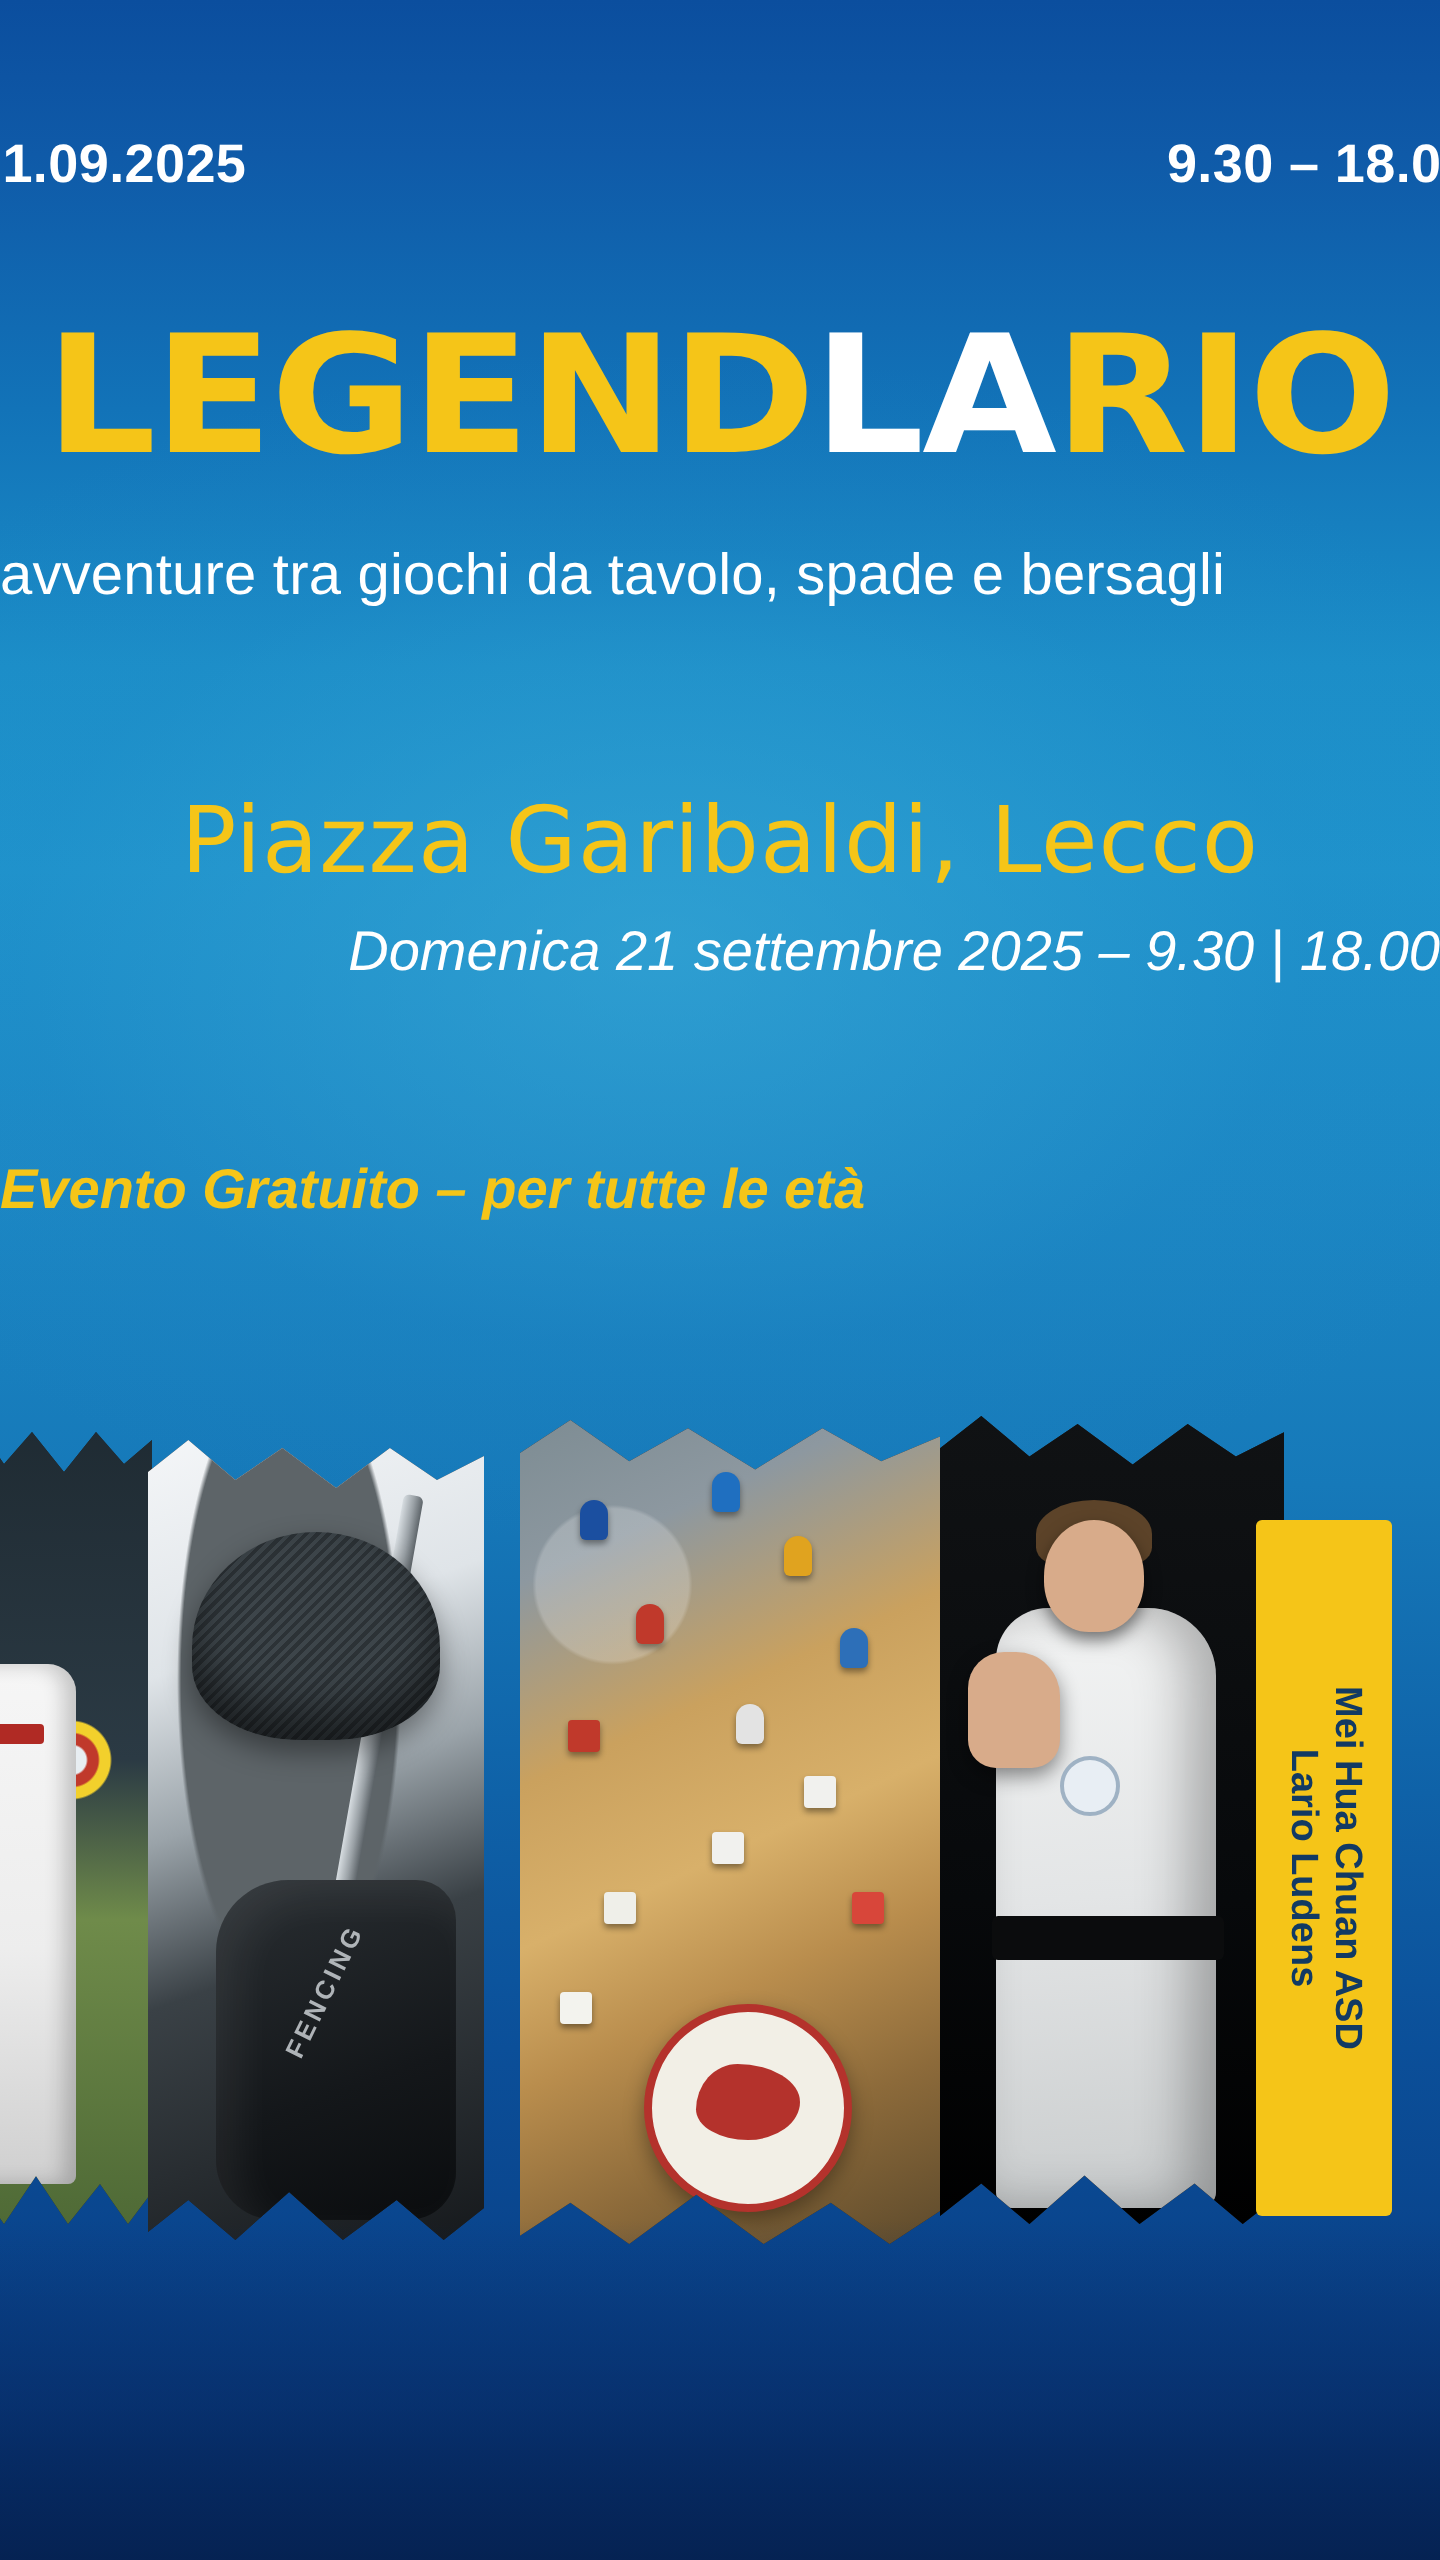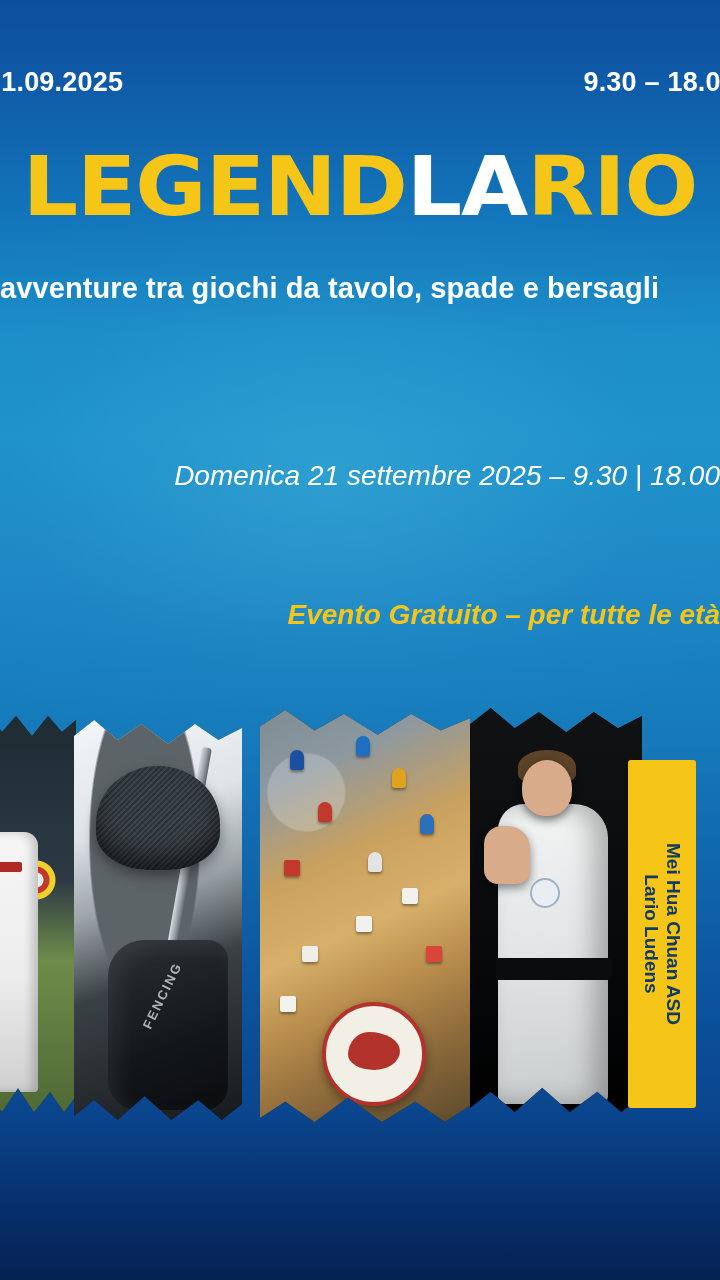--- a/index.html
+++ b/index.html
@@ -70,21 +70,21 @@
     margin-right: -16px;
     color: #ffffff;
     font-size: 27px;
     font-weight: 600;
     letter-spacing: 0.2px;
   }
 
   
   .logo-wrap {
     position: absolute;
-    top: 148px;
+    top: 160px;
     left: 0;
     width: 720px;
     text-align: center;
   }
   .logo {
     font-family: "DejaVu Sans", sans-serif;
     font-size: 82px;
     line-height: 0.95;
     font-weight: 700;
     letter-spacing: -1px;
@@ -93,24 +93,24 @@
   }
   .logo .part-a { color: #f5c518; }
   .logo .part-b { color: #ffffff; }
   .logo .part-c { color: #f5c518; }
 
   .tagline {
     position: absolute;
     top: 272px;
     left: 0;
     width: 621px;
-    text-align: right;
+    text-align: left;
     color: #ffffff;
     font-size: 29px;
-    font-weight: 700;
+    font-weight: 400;
     letter-spacing: 0.1px;
     white-space: nowrap;
   }
 
   
   .place {
     position: absolute;
     top: 393px;
     left: 0;
     width: 720px;
@@ -127,24 +127,24 @@
     left: 0;
     width: 720px;
     text-align: right;
     color: #ffffff;
     font-size: 28px;
     font-style: italic;
     font-weight: 500;
   }
   .free {
     position: absolute;
-    top: 599px;
-    left: 0;
-    width: 720px;
-    text-align: right;
+    top: 579px;
+    left: 0;
+    width: 720px;
+    text-align: left;
     color: #f5c518;
     font-size: 28px;
     font-style: italic;
     font-weight: 700;
   }
 
   
   .strip {
     position: absolute;
     left: 0;
@@ -380,20 +380,21 @@
   </div>
 
   <div class="logo-wrap">
     <div class="logo">
       <span class="part-a">LEGEND</span><span class="part-b">LA</span><span class="part-c">RIO</span>
     </div>
   </div>
 
   <div class="tagline">avventure tra giochi da tavolo, spade e bersagli</div>
 
+  <div class="place">Piazza Garibaldi, Lecco</div>
   <div class="when">Domenica 21 settembre 2025 – 9.30 | 18.00</div>
   <div class="free">Evento Gratuito – per tutte le età</div>
 
   <div class="strip">
 
     <div class="panel torn p1">
       <div class="inner">
         <div class="figure"></div>
       </div>
     </div>

